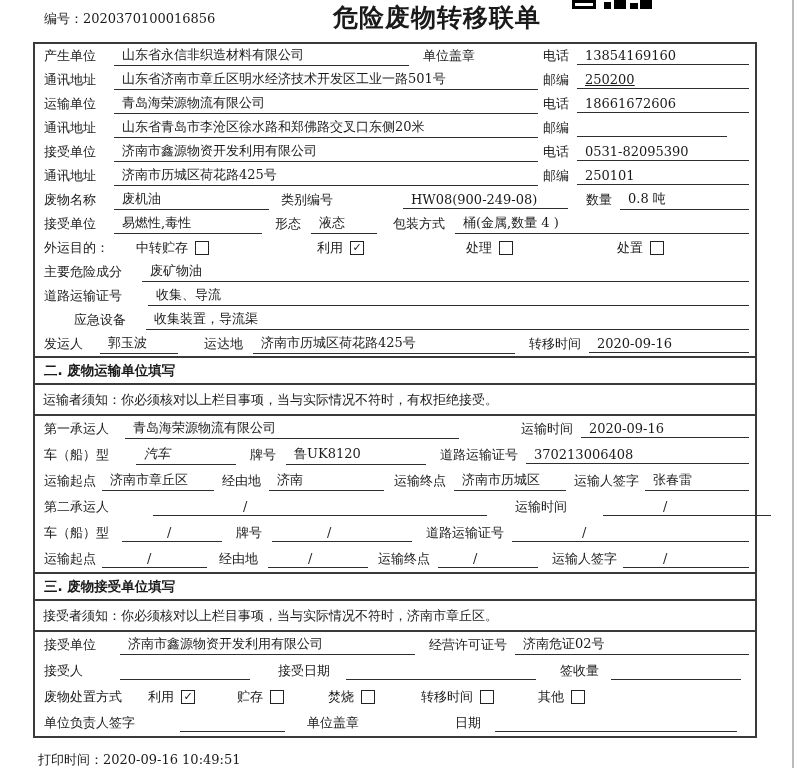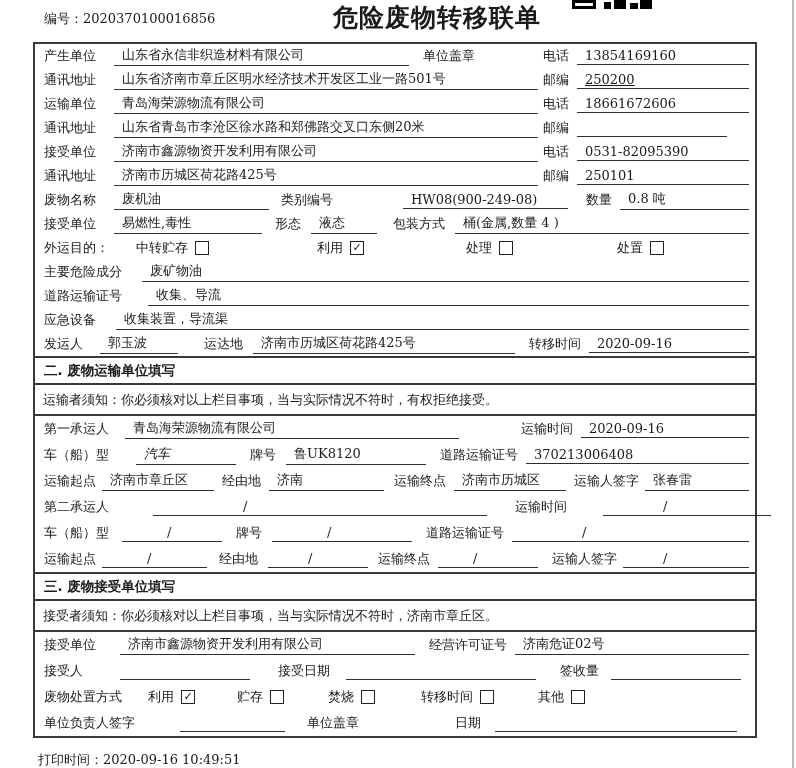--- a/index.html
+++ b/index.html
@@ -122,21 +122,21 @@
     </div>
     <div class="row" style="height: 24px;">
       <span class="f-label" style="width: 82px;">主要危险成分</span>
       <span class="f-value" style="flex: 1 1 0%; margin-left: 16px;">废矿物油</span>
     </div>
     <div class="row" style="height: 24px;">
       <span class="f-label" style="width: 94px;">道路运输证号</span>
       <span class="f-value" style="flex: 1 1 0%; margin-left: 10px;">收集、导流</span>
     </div>
     <div class="row" style="height: 24px;">
-      <span class="f-label" style="width: 62px;">应急设备</span>
+      <span class="f-label" style="width: 62px; margin-left: 30px;">应急设备</span>
       <span class="f-value" style="flex: 1 1 0%; margin-left: 10px;">收集装置，导流渠</span>
     </div>
     <div class="row" style="height: 24px;">
       <span class="f-label" style="width: 50px;">发运人</span>
       <span class="f-value" style="margin-left: 6px; width: 78px;">郭玉波</span>
       <span class="f-label" style="margin-left: 26px;">运达地</span>
       <span class="f-value" style="margin-left: 10px; width: 262px;">济南市历城区荷花路425号</span>
       <span class="f-label" style="margin-left: 14px;">转移时间</span>
       <span class="f-value" style="flex: 1 1 0%;">2020-09-16</span>
     </div>

